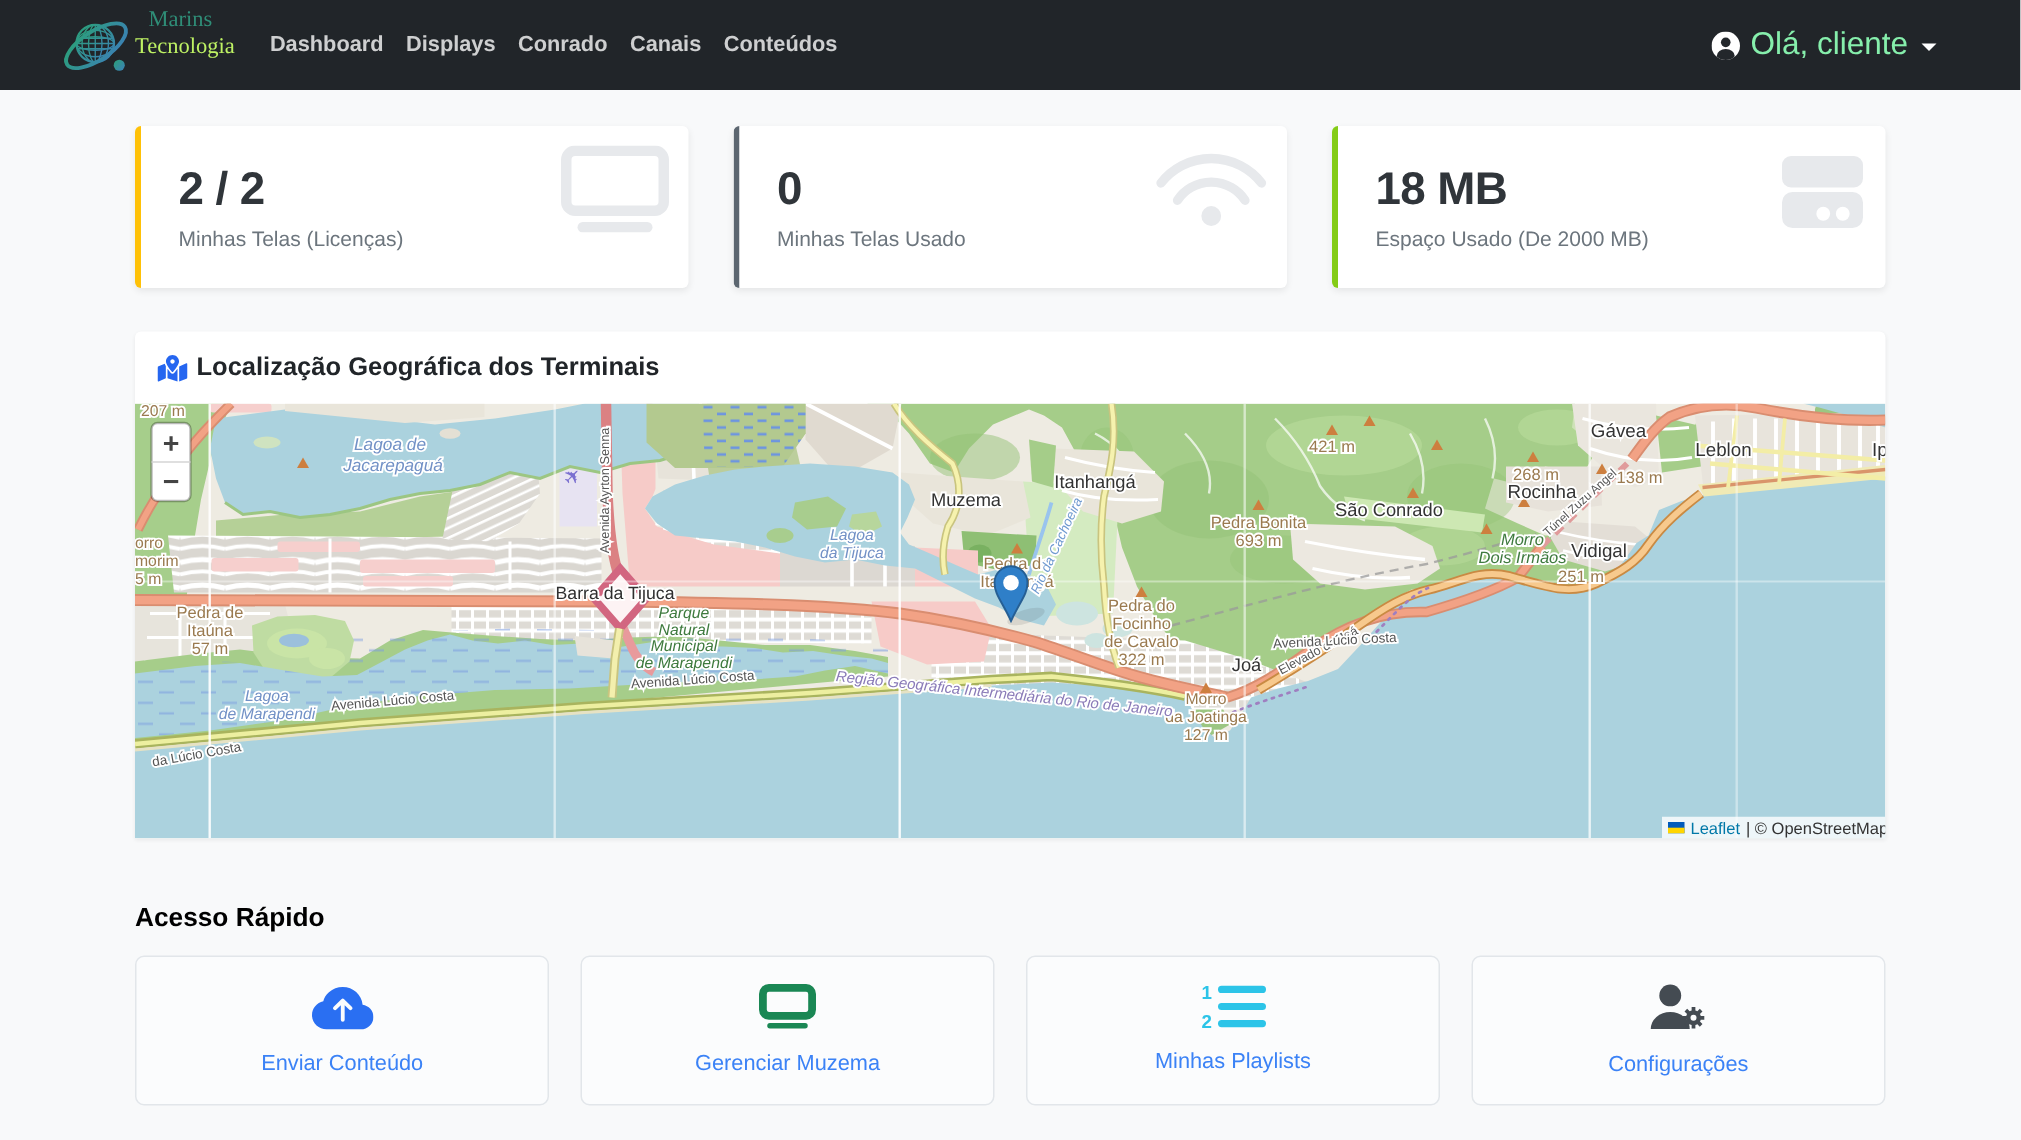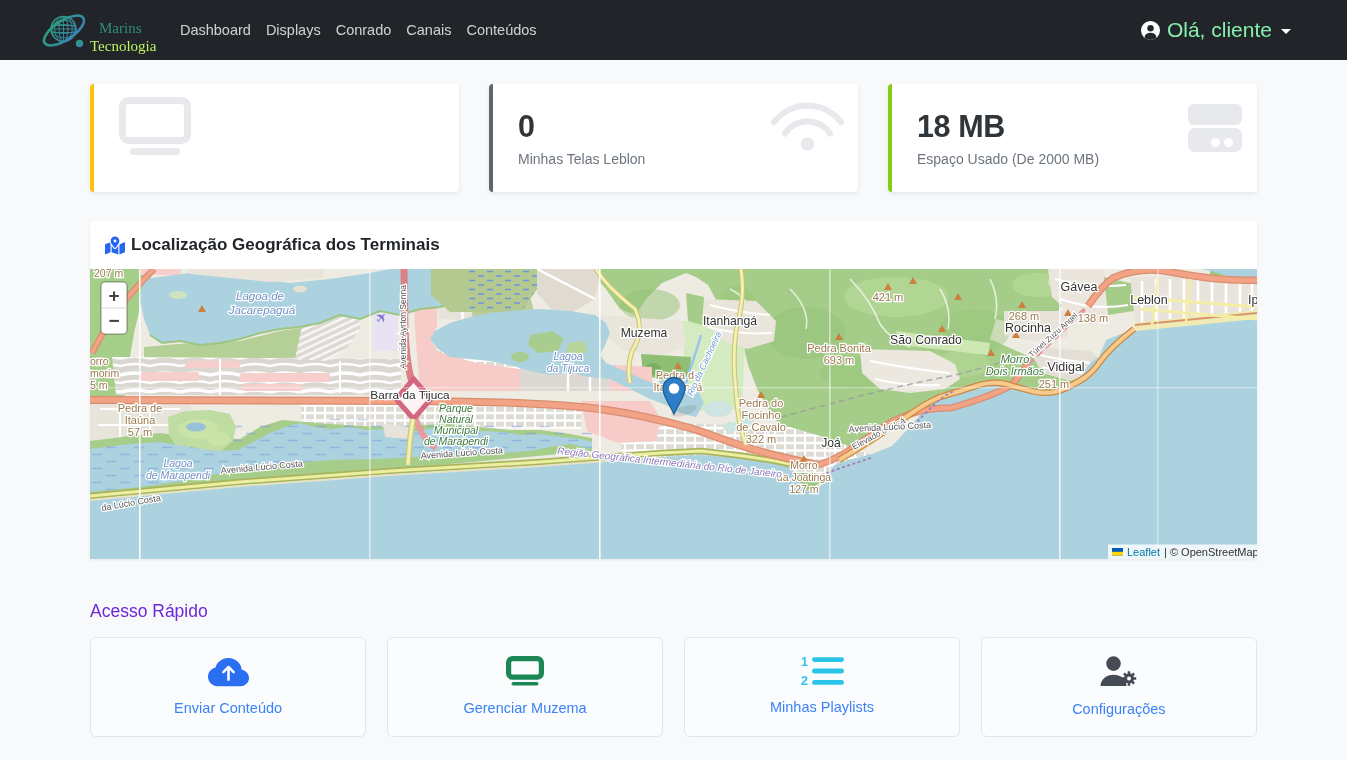--- a/index.html
+++ b/index.html
@@ -1,43 +1,43 @@
 <!DOCTYPE html>
 <html lang="pt-br"><head>
 <meta charset="utf-8">
 <title>Dashboard</title>
 <style>
 * { box-sizing: border-box; margin:0; padding:0; }
 html,body { width:1347px; height:760px; overflow:hidden; }
 body { background:#f8f9fa; font-family:"Liberation Sans", sans-serif; }
 .navbar { height:60px; background:#212529; display:flex; align-items:center; padding:0 56px 0 40px; }
-.brand { display:flex; align-items:flex-end; }
+.brand { display:flex; align-items:flex-start; }
 .brand svg { display:block; }
 .brandtxt { margin-left:0; font-family:"Liberation Serif", serif; line-height:1; }
 .brandtxt .l1 { color:#2f8d77; font-size:15px; display:block; margin-bottom:3px; padding-left:9px;}
 .brandtxt .l2 { color:#bef264; font-size:15px; display:block; }
 .navlinks { display:flex; margin-left:16px; }
-.navlinks a { color:rgba(255,255,255,0.78); text-decoration:none; font-size:14.5px; padding:8px 7.5px; }
+.navlinks a { color:rgba(255,255,255,0.78); text-decoration:none; font-size:14.5px; padding:8px 7.5px;font-weight:bold; }
 .navuser { margin-left:auto; display:flex; align-items:center; color:#86efac; font-size:21px; }
 .navuser svg { margin-right:7px; }
 .caret { width:0; height:0; border-left:5px solid transparent; border-right:5px solid transparent; border-top:5px solid #fff; margin-left:9px; margin-top:2px;}
 .container { width:1167px; margin:0 auto; }
 .statrow { display:flex; gap:30px; margin-top:24px; }
 .scard { flex:1; background:#fff; border-radius:4px; height:108px; box-shadow:0 2px 5px rgba(0,0,0,0.08); position:relative; padding:24px 13px 0 25px; display:flex; justify-content:space-between; }
 .scard.b1 { border-left:4px solid #ffc107; }
 .scard.b2 { border-left:4px solid #5c6670; }
 .scard.b3 { border-left:4px solid #84cc16; }
 .scard .num { font-size:30.5px; font-weight:bold; color:#30353a; line-height:1; letter-spacing:-0.4px; margin-top:3px; }
 .scard .lbl { font-size:14px; color:#6c757d; margin-top:9px; }
 .scard .icon { margin-top:-11px; }
 .mapcard { margin-top:29px; background:#fff; border-radius:4px 4px 0 0; box-shadow:0 1px 3px rgba(0,0,0,0.07); }
 .maphead { height:48px; display:flex; align-items:center; padding-left:15px; font-size:17px; font-weight:bold; color:#212529; }
 .maphead svg { margin-right:6px; }
 .mapbox { width:1167px; height:290px; position:relative; overflow:hidden; }
-.qahdr { font-size:17.5px; font-weight:normal; color:#6d28d9; margin-top:42px; }
+.qahdr { font-size:17.5px; font-weight:bold; color:#000000; margin-top:42px; }
 .qarow { display:flex; gap:20.7px; margin-top:15px; }
 .qacard { flex:1; background:#fbfcfd; border:1px solid #e2e6ea; border-radius:6px; height:100px; text-align:center; padding-top:18px; }
 .qacard .qlbl { font-size:14.5px; color:#3b82f6; margin-top:9px; }
 </style>
 </head>
 <body>
 <nav class="navbar">
   <div class="brand">
     <svg width="50" height="48" viewBox="0 0 50 48">
       <defs>
@@ -80,31 +80,35 @@
         <ellipse cx="8" cy="13.6" rx="5" ry="3.8"></ellipse>
       </g>
     </svg>
     Olá, cliente
     <span class="caret"></span>
   </div>
 </nav>
 <div class="container">
   <div class="statrow">
     <div class="scard b1">
+      <div>
+          <div class="num">2 / 2</div>
+          <div class="lbl">Minhas Telas (Licenças)</div>
+        </div>
       <div class="icon">
         <svg width="72" height="58" viewBox="0 0 72 58">
           <rect x="3.5" y="3.5" width="65" height="40" rx="6" fill="none" stroke="#e7e9ec" stroke-width="7"></rect>
           <rect x="11" y="51" width="50" height="7" rx="3.5" fill="#e7e9ec"></rect>
         </svg>
       </div>
     </div>
     <div class="scard b2">
       <div>
           <div class="num">0</div>
-          <div class="lbl">Minhas Telas Leblon</div>
+          <div class="lbl">Minhas Telas Usado</div>
         </div>
       <div class="icon">
         <svg width="75" height="54" viewBox="0 0 75 54">
           <path d="M4 25 A42.5 42.5 0 0 1 71 25" fill="none" stroke="#e7e9ec" stroke-width="6.2" stroke-linecap="round"></path>
           <path d="M15 36.5 A27 27 0 0 1 60 36.5" fill="none" stroke="#e7e9ec" stroke-width="6.2" stroke-linecap="round"></path>
           <circle cx="37.5" cy="47" r="6.6" fill="#e7e9ec"></circle>
         </svg>
       </div>
     </div>
     <div class="scard b3">

